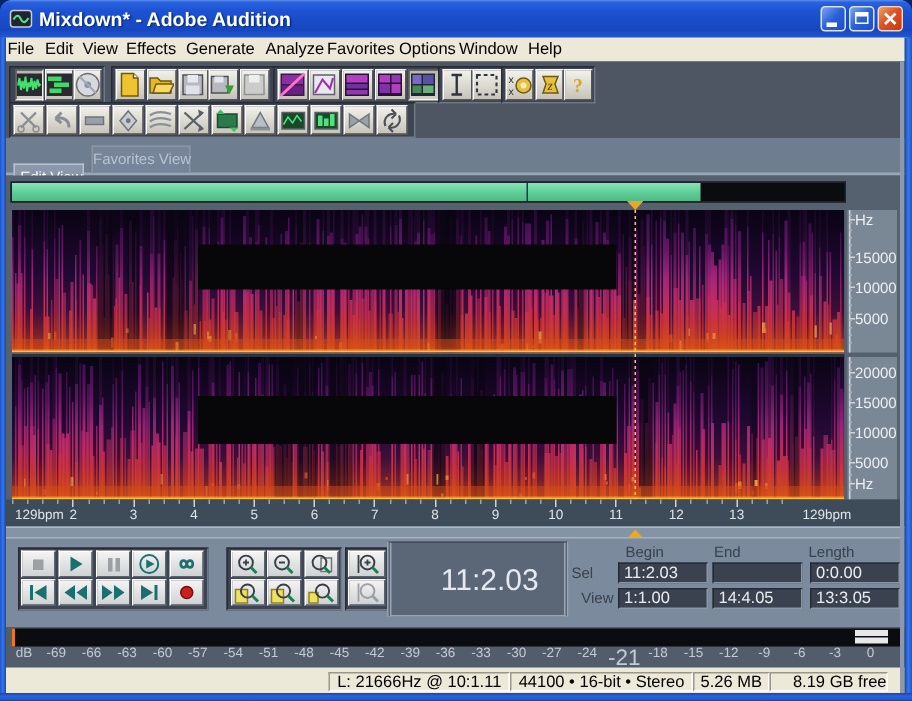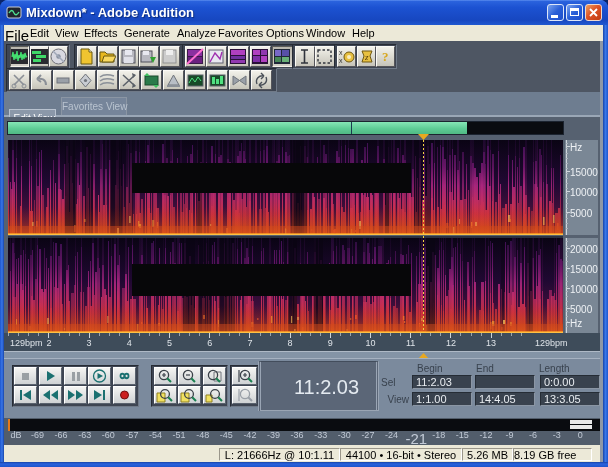--- a/index.html
+++ b/index.html
@@ -27,21 +27,21 @@
     </div>
   <div class="abs" style="left:566px;top:4px;width:17px;height:17px;border-radius:3px;border:1px solid #dce6f8;background:linear-gradient(135deg,#7ba4ef 0%,#2a5fd7 50%,#1e4ecb 100%);box-sizing:border-box">
     <div class="abs" style="left:3px;top:3px;width:9px;height:8px;border:1px solid #fff;border-top-width:3px;box-sizing:border-box;background:transparent"></div>
     </div>
   <div class="abs" style="left:585px;top:4px;width:17px;height:17px;border-radius:3px;border:1px solid #f0d8cc;background:linear-gradient(135deg,#f0a060 0%,#dd5326 45%,#c03a10 100%);box-sizing:border-box">
     <svg width="15" height="15">
         <path d="M4 4 L11 11 M11 4 L4 11" stroke="#fff" stroke-width="1.8"></path>
       </svg></div>
 
   <div class="abs" style="left:3px;top:25px;width:602px;height:16px;background:#ece9d8">
-    <span class="abs" style="left:2px;top:2px;font-size:15px;color:#000">File</span>
+    <span class="abs" style="left:2px;top:2px;font-size:11px;color:#000">File</span>
     <span class="abs" style="left:27px;top:2px;font-size:11px;color:#000">Edit</span>
     <span class="abs" style="left:52px;top:2px;font-size:11px;color:#000">View</span>
     <span class="abs" style="left:81px;top:2px;font-size:11px;color:#000">Effects</span>
     <span class="abs" style="left:121px;top:2px;font-size:11px;color:#000">Generate</span>
     <span class="abs" style="left:174px;top:2px;font-size:11px;color:#000">Analyze</span>
     <span class="abs" style="left:215px;top:2px;font-size:11px;color:#000">Favorites</span>
     <span class="abs" style="left:263px;top:2px;font-size:11px;color:#000">Options</span>
     <span class="abs" style="left:303px;top:2px;font-size:11px;color:#000">Window</span>
     <span class="abs" style="left:349px;top:2px;font-size:11px;color:#000">Help</span>
   </div>
@@ -1590,20 +1590,20 @@
 <div style="position:absolute;left:540.7px;top:12px;width:24px;text-align:center;font-size:9px;color:#c2cad6">-3</div>
 
 <div style="position:absolute;left:564.3px;top:12px;width:24px;text-align:center;font-size:9px;color:#c2cad6">0</div>
 
   </div>
 
   <div class="abs" style="left:4px;top:445px;width:600px;height:17px;background:#ece9d8">
 <div style="position:absolute;left:215px;top:3px;width:121px;height:13px;border-top:1px solid #9a968a;border-left:1px solid #9a968a;border-bottom:1px solid #fff;border-right:1px solid #fff;box-sizing:border-box;font-size:11px;color:#000;text-align:center;line-height:12px">L: 21666Hz @ 10:1.11</div>
 <div style="position:absolute;left:336px;top:3px;width:122px;height:13px;border-top:1px solid #9a968a;border-left:1px solid #9a968a;border-bottom:1px solid #fff;border-right:1px solid #fff;box-sizing:border-box;font-size:11px;color:#000;text-align:center;line-height:12px">44100 • 16-bit • Stereo</div>
 <div style="position:absolute;left:458px;top:3px;width:51px;height:13px;border-top:1px solid #9a968a;border-left:1px solid #9a968a;border-bottom:1px solid #fff;border-right:1px solid #fff;box-sizing:border-box;font-size:11px;color:#000;text-align:center;line-height:12px">5.26 MB</div>
-<div style="position:absolute;left:509px;top:3px;width:79px;height:13px;border-top:1px solid #9a968a;border-left:1px solid #9a968a;border-bottom:1px solid #fff;border-right:1px solid #fff;box-sizing:border-box;font-size:11px;color:#000;text-align:left;line-height:12px">8.19 GB free</div>
+<div style="position:absolute;left:509px;top:3px;width:79px;height:13px;border-top:1px solid #9a968a;border-left:1px solid #9a968a;border-bottom:1px solid #fff;border-right:1px solid #fff;box-sizing:border-box;font-size:11px;color:#000;text-align:right;line-height:12px">8.19 GB free</div>
   </div>
 
   <div class="abs" style="left:0;top:25px;width:4px;height:437px;background:linear-gradient(90deg,#1c55cc,#3a77e8 50%,#1644a8)"></div>
   <div class="abs" style="left:600px;top:41px;width:3px;height:421px;background:#8e98a6"></div>
   <div class="abs" style="left:603px;top:25px;width:5px;height:437px;background:linear-gradient(90deg,#1644a8,#3a77e8 50%,#1c55cc)"></div>
   <div class="abs" style="left:0;top:462px;width:608px;height:5px;background:linear-gradient(180deg,#1644a8,#2a62dd 40%,#1c55cc)"></div>
 </div>
 
 </body></html>

